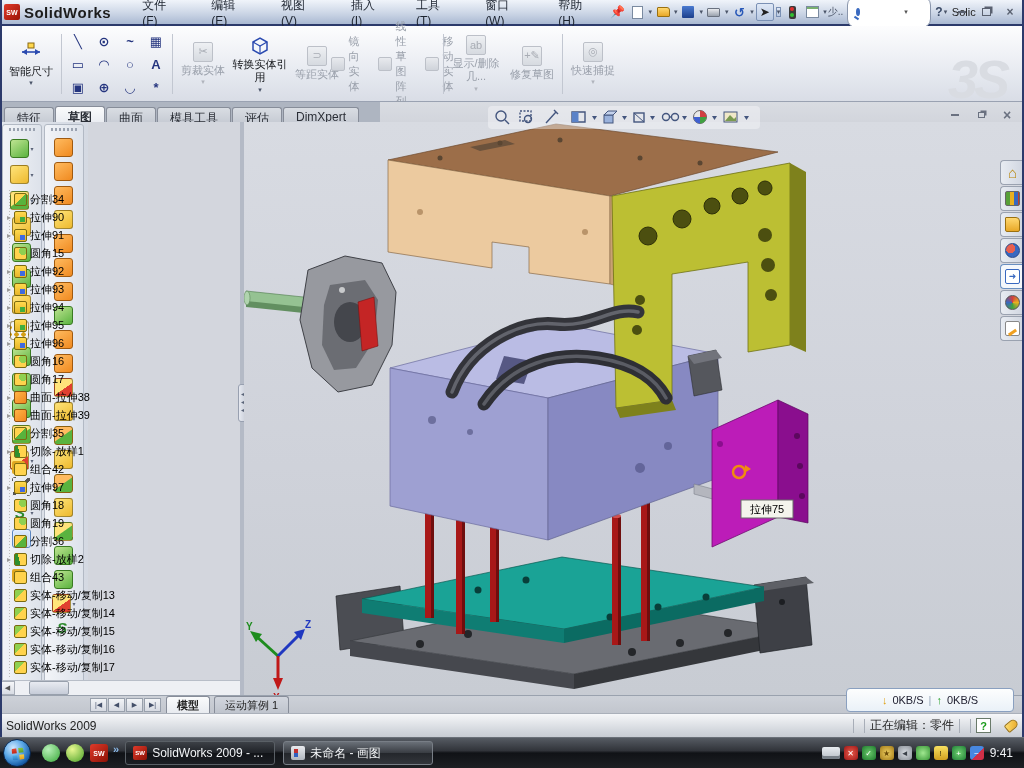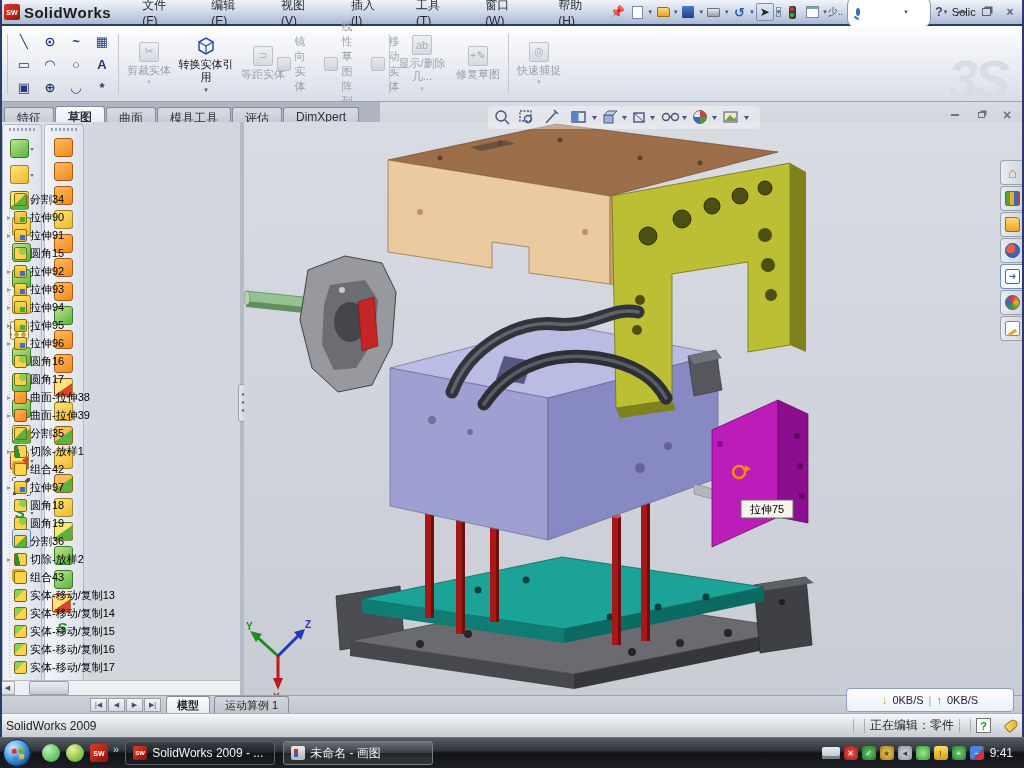--- a/index.html
+++ b/index.html
@@ -333,20 +333,30 @@
       <span class="sval">Solic</span>
     </div>
     <span style="font-size:12px;color:#3a4a66;font-weight:bold;">?</span>
     <span class="tb-drop">▾</span>
     <span class="winbtn wb-min"></span>
     <span class="winbtn wb-res"></span>
     <span class="winbtn" able="true">×</span>
   </div>
 
   <div id="ribbon" class="abs">
+    <div class="cmbtn">
+      <svg width="22" height="22">
+          <line x1="2" y1="11" x2="20" y2="11" stroke="#2a4ab0" stroke-width="1.6"></line>
+          <polygon points="2,11 7,8 7,14" fill="#2a4ab0"></polygon>
+          <polygon points="20,11 15,8 15,14" fill="#2a4ab0"></polygon>
+          <rect x="8" y="2" width="6" height="5" fill="#ffd84d" stroke="#8a6810"></rect>
+        </svg>
+      <span>智能尺寸</span>
+        <span class="dar">▾</span>
+    </div>
     <div class="vsep"></div>
     <div id="glyphgrid">
 
     <span>╲</span>
         <span>⊙</span>
         <span>~</span>
         <span>▦</span>
         <span>▭</span>
         <span>◠</span>
         <span>○</span>

